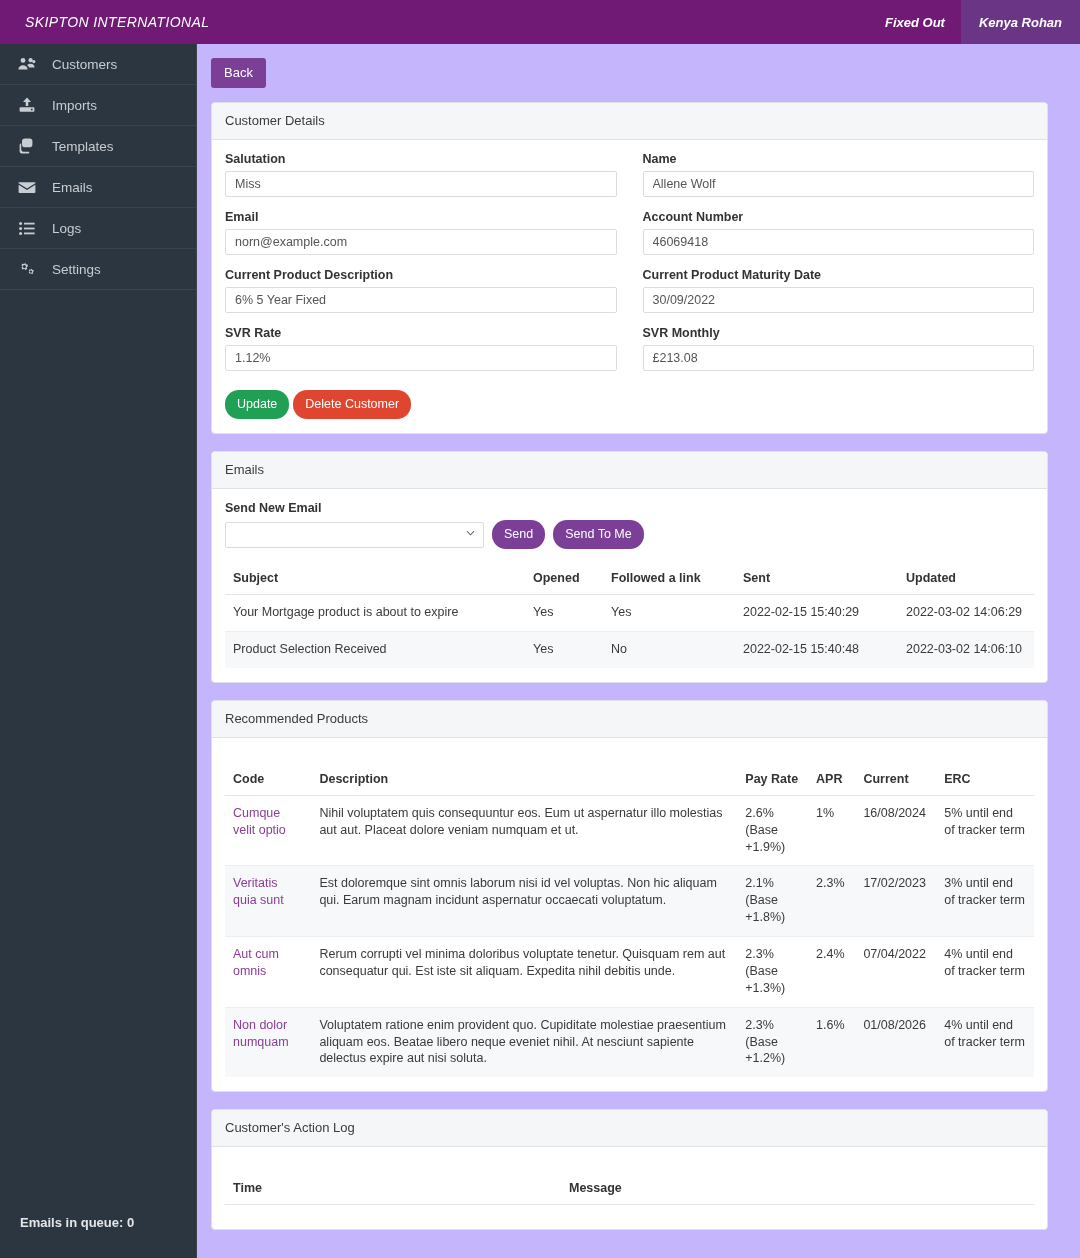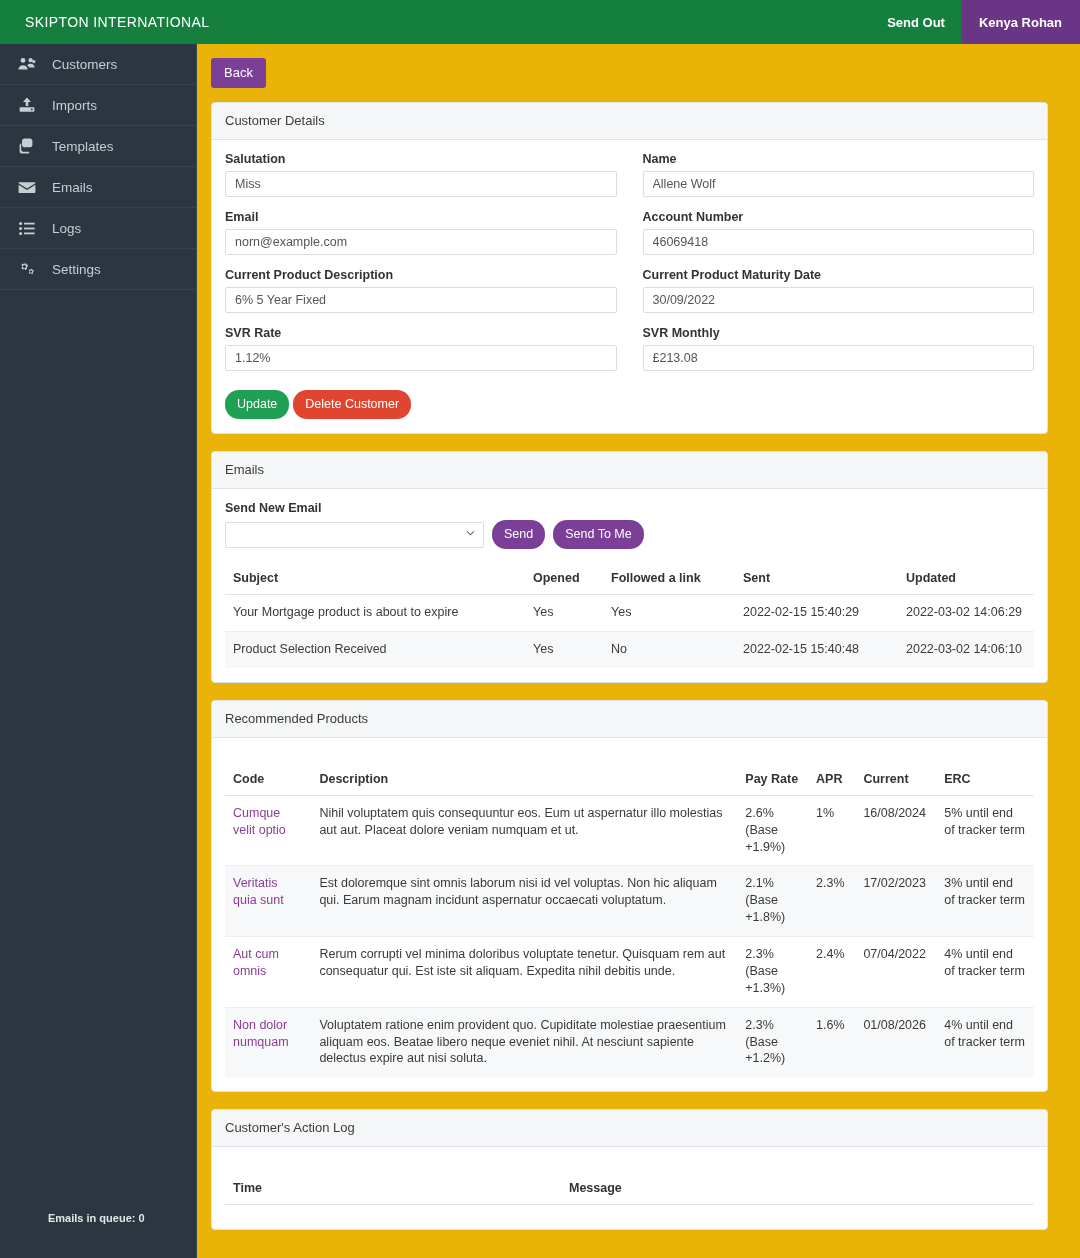--- a/index.html
+++ b/index.html
@@ -11,22 +11,22 @@
     font-size: 13px;
     color: #333333;
     overflow: hidden;
   }
   .app { position: relative; width: 1080px; height: 1258px; }
 
   
   .topbar {
     position: absolute; top: 0; left: 0;
     width: 1080px; height: 44px;
-    background: #15803d;
-    display: flex; align-items: center;
+    background: #701a75;
+    display: flex; align-items: center; font-style: italic;
   }
   .brand {
     color: #ffffff;
     font-size: 14px;
     letter-spacing: 0.4px;
     padding-left: 25px;
     flex: 1 1 auto;
     white-space: nowrap;
   }
   .topnav { display: flex; align-items: stretch; height: 44px; }
@@ -60,34 +60,33 @@
   .nav-item .nav-icon {
     width: 26px; height: 18px;
     margin-right: 12px;
     display: flex; align-items: center; justify-content: center;
     flex: 0 0 auto;
   }
   .nav-item .nav-icon svg { display: block; fill: #c8cdd2; }
   .nav-label { white-space: nowrap; }
 
   .queue {
-    position: absolute; bottom: 34px; left: 0;
+    position: absolute; bottom: 28px; left: 0;
     width: 197px;
     padding-left: 20px;
     color: #e4e7ea;
-    font-size: 11px;
+    font-size: 13px;
     font-weight: bold;
-    margin-left: 28px;
   }
 
   
   .main {
     position: absolute; top: 44px; left: 197px;
     width: 883px; height: 1214px;
-    background: #eab308;
+    background: #c4b5fd;
     padding: 14px 32px 0 14px;
   }
 
   .back-btn {
     display: inline-block;
     background: #7b3f98;
     color: #ffffff;
     font-size: 13px;
     padding: 7px 13px 8px 13px;
     border: none;
@@ -222,21 +221,21 @@
   .log-panel .panel-body { padding-bottom: 4px; }
 </style>
 </head>
 <body>
 
 <div class="app">
 
   <div class="topbar">
     <div class="brand">SKIPTON INTERNATIONAL</div>
     <div class="topnav">
-      <div class="topnav-item">Send Out</div>
+      <div class="topnav-item">Fixed Out</div>
       <div class="topnav-item user">Kenya Rohan</div>
     </div>
   </div>
 
   <div class="sidebar">
 
     <div class="nav-item">
       <span class="nav-icon">
         <svg width="18" height="14" viewBox="0 0 18 14">
             <circle cx="5" cy="3.4" r="2.4"></circle>

